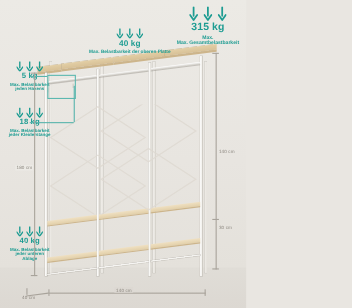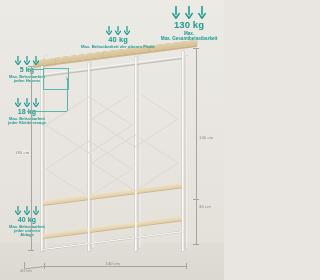--- a/index.html
+++ b/index.html
@@ -184,21 +184,21 @@
       <svg class="arrow" width="8" height="13" viewBox="0 0 8 13">
           <path d="M4 0.5 L4 8.4 M0.8 7.6 L4 12.2 L7.2 7.6" stroke="#1d9c92" stroke-width="1.6" fill="none" stroke-linecap="round" stroke-linejoin="round"></path>
         </svg>
       <svg class="arrow" width="8" height="13" viewBox="0 0 8 13">
           <path d="M4 0.5 L4 8.4 M0.8 7.6 L4 12.2 L7.2 7.6" stroke="#1d9c92" stroke-width="1.6" fill="none" stroke-linecap="round" stroke-linejoin="round"></path>
         </svg>
       <svg class="arrow" width="8" height="13" viewBox="0 0 8 13">
           <path d="M4 0.5 L4 8.4 M0.8 7.6 L4 12.2 L7.2 7.6" stroke="#1d9c92" stroke-width="1.6" fill="none" stroke-linecap="round" stroke-linejoin="round"></path>
         </svg>
     </div>
-    <div class="kg" style="font-size:9.5px;margin-top:1px;">130 kg</div>
+    <div class="kg" style="font-size:9.5px;margin-top:1px;">315 kg</div>
     <div class="desc" style="font-size:4.6px;margin-top:2px;">Max.</div>
     <div class="desc" style="font-size:4.6px;">Max. Gesamtbelastbarkeit</div>
   </div>
 
   <div class="ann" style="left:2px;top:206px;width:50px;">
     <div class="arrows">
       <svg class="arrow" width="6" height="9" viewBox="0 0 6 9">
           <path d="M3 0 L3 5.6 M0.3 5.0 L3 8.6 L5.7 5.0" stroke="#1d9c92" stroke-width="1.25" fill="none" stroke-linecap="round" stroke-linejoin="round"></path>
         </svg>
       <svg class="arrow" width="6" height="9" viewBox="0 0 6 9">

